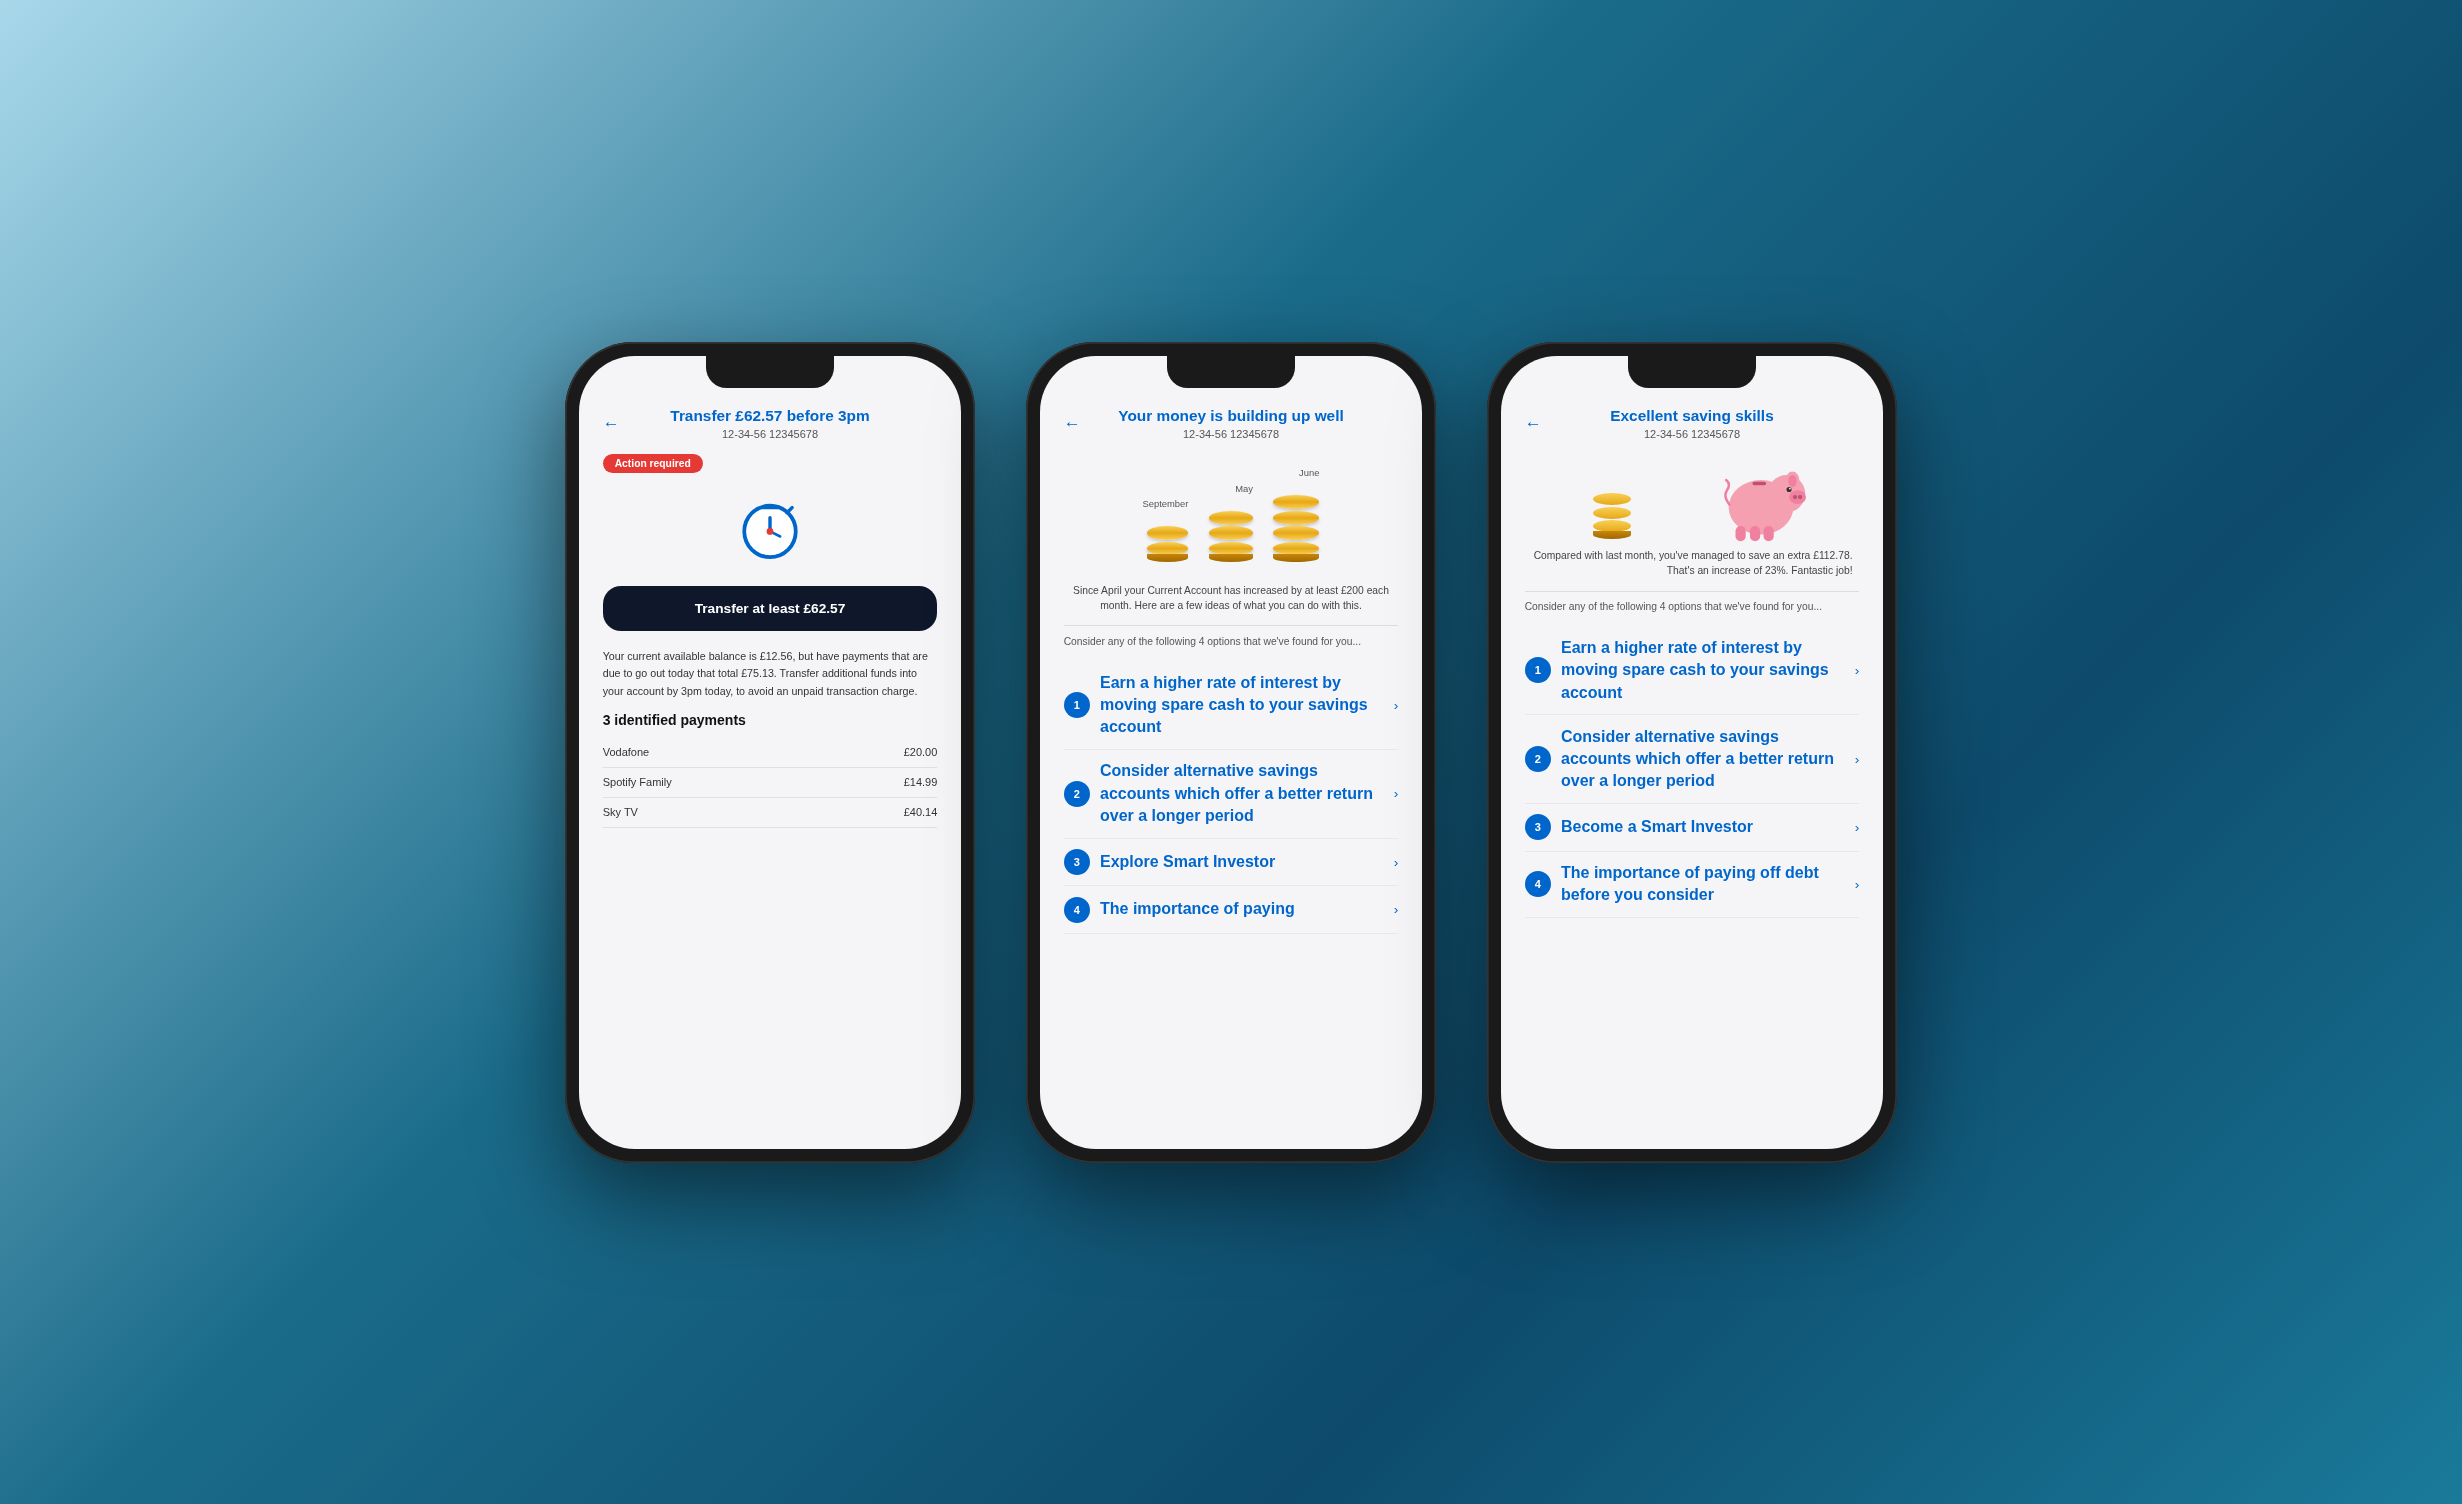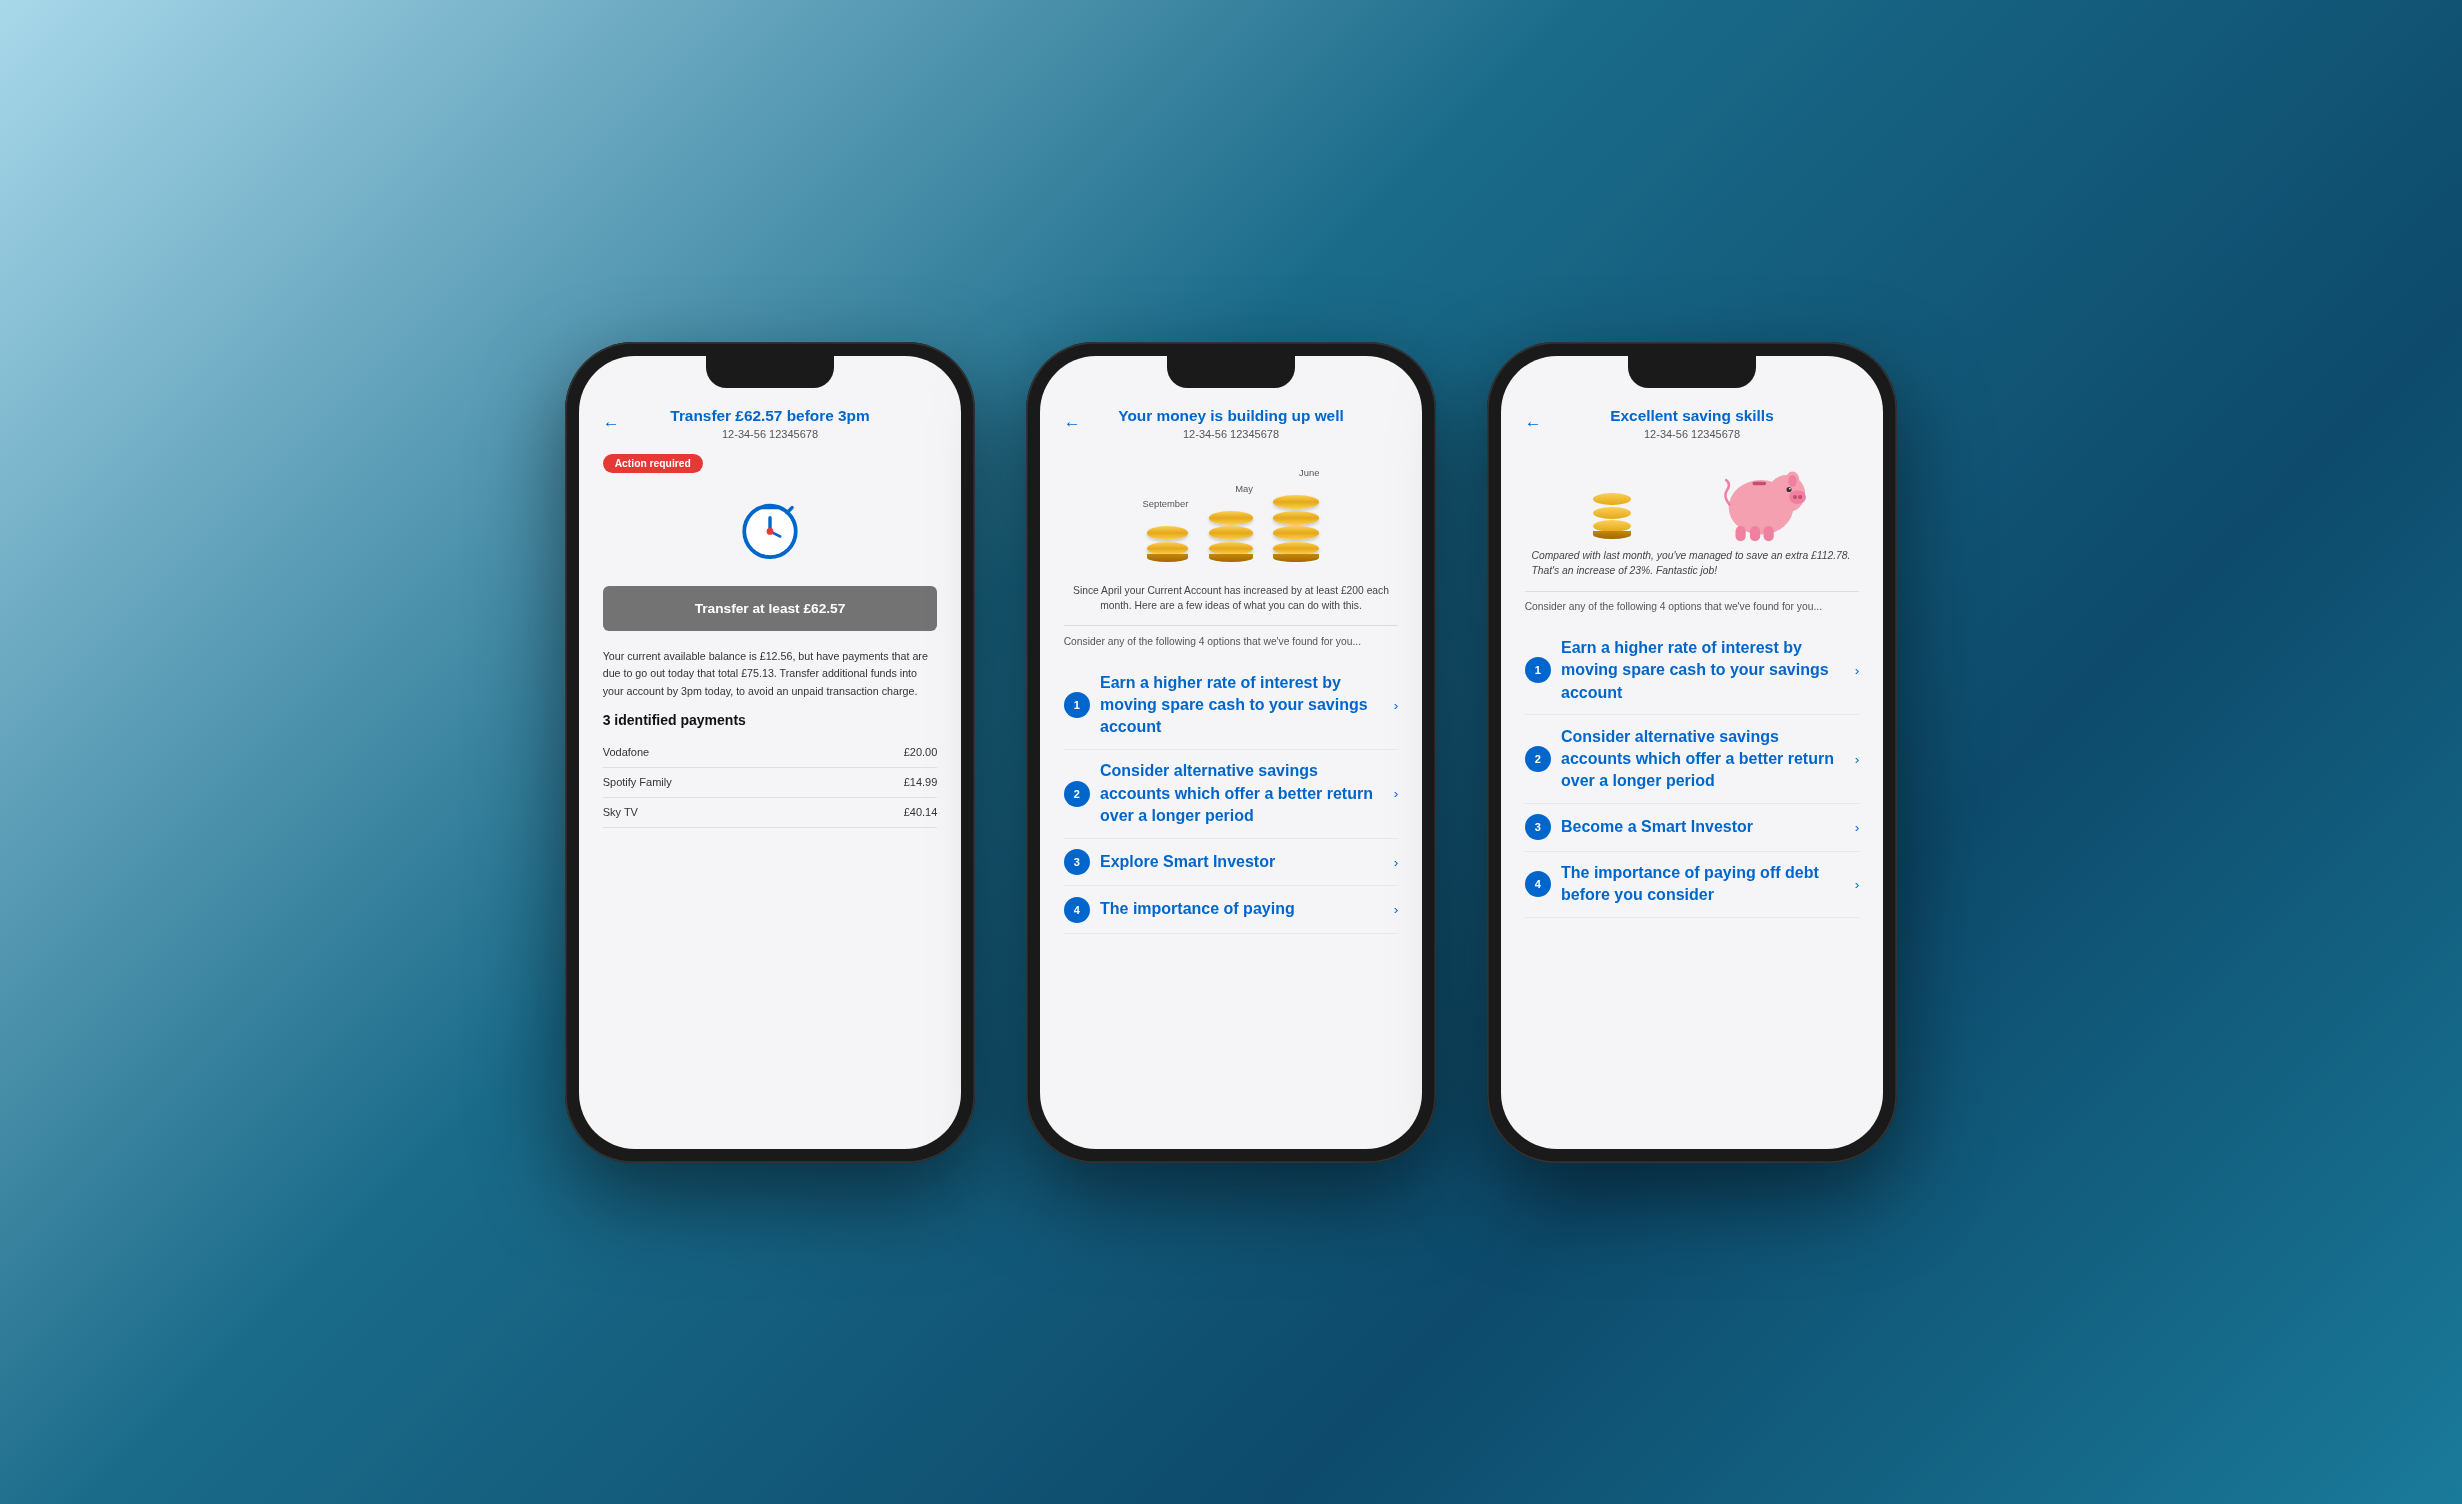--- a/index.html
+++ b/index.html
@@ -91,26 +91,26 @@
       line-height: 1;
     }
     .description-text {
       font-size: 11px;
       color: #333;
       text-align: center;
       margin-bottom: 17px;
       line-height: 1.5;
     }
     .cta-button {
-      background: #737373;
+      background: #0f172a;
       color: white;
       font-size: 13.7px;
       font-weight: 600;
       padding: 15.4px;
-      border-radius: 6px;
+      border-radius: 18px;
       text-align: center;
       margin-bottom: 17px;
       width: 100%;
     }
     .balance-text {
       font-size: 10.7px;
       color: #333;
       line-height: 1.6;
       margin-bottom: 12px;
     }
@@ -201,25 +201,24 @@
       line-height: 1.4;
     }
     .option-arrow {
       color: #0066cc;
       font-size: 13.7px;
       flex-shrink: 0;
     }
     .savings-text {
       font-size: 10.3px;
       color: #444;
-      text-align: left;
+      text-align: right;
       margin-bottom: 12px;
       line-height: 1.5;
       padding: 0 6.8px;
-      font-style: italic;
     }
   </style>
 </head>
 <body>
 
 <div class="phones-container">
 
   <div class="phone">
     <div class="phone-inner">
       <div class="notch"></div>

